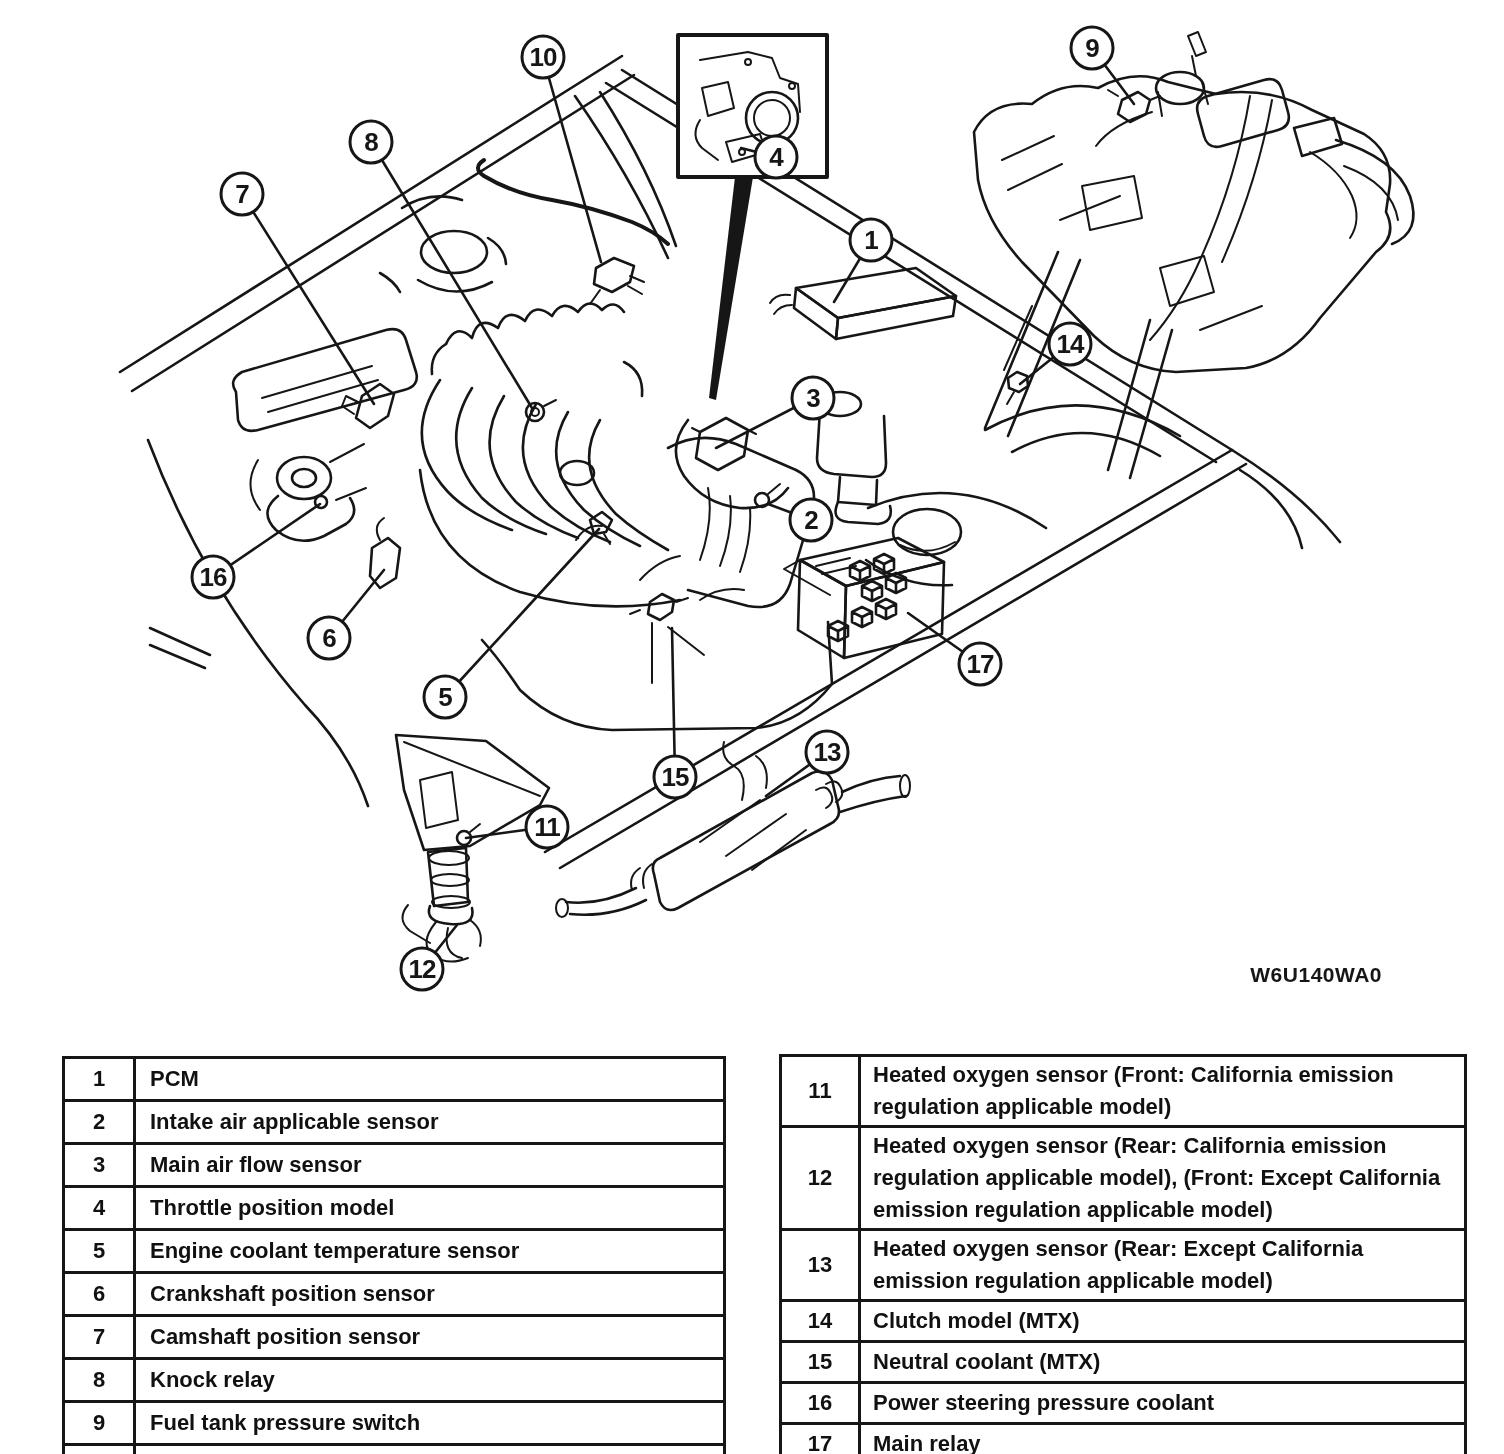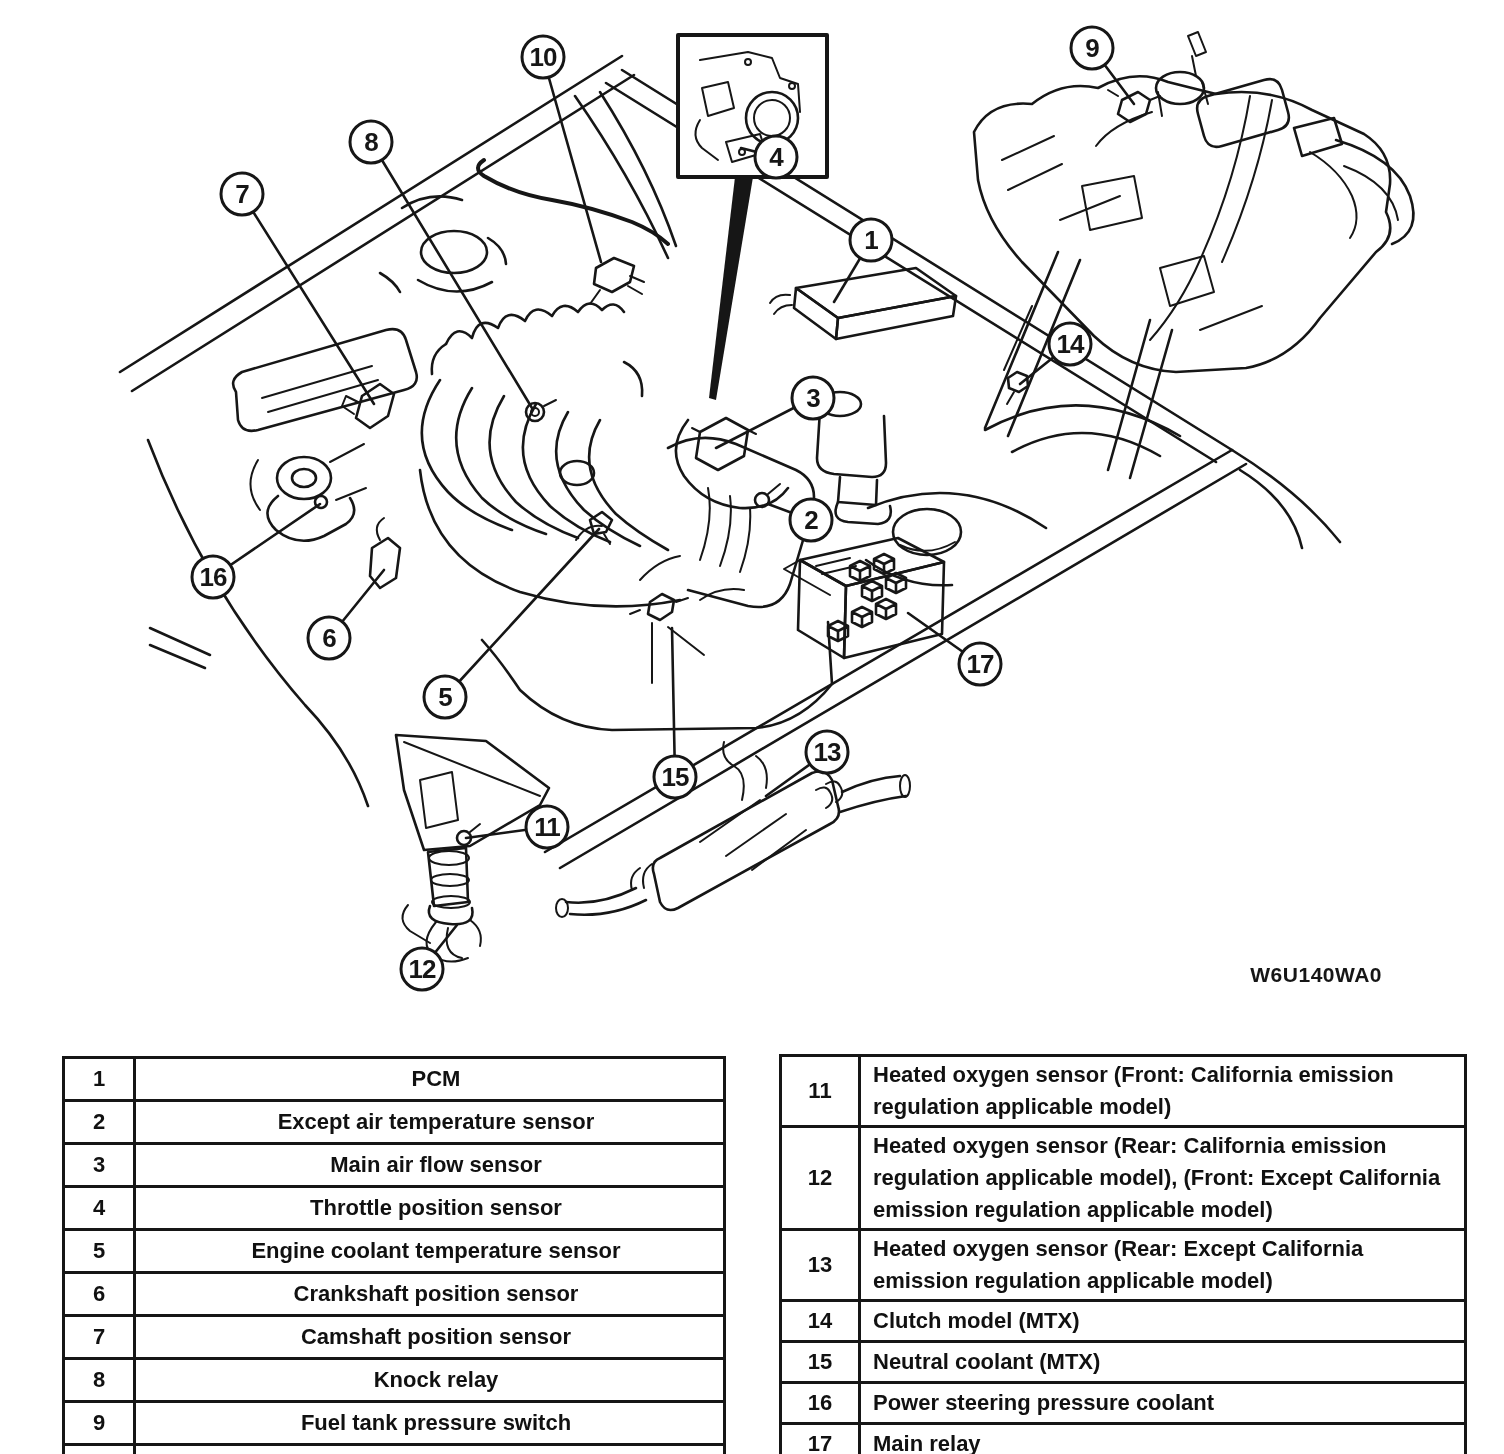--- a/index.html
+++ b/index.html
@@ -35,21 +35,21 @@
     color:#111;
     font-weight:bold;
     font-size:22px;
   }
   table.legend, table.legend td{border:3px solid #161616;}
   table.legend td.num{text-align:center;vertical-align:middle;}
   table.legend td.label{vertical-align:middle;}
   #legend-left{left:62px;top:1056px;width:664px;}
   #legend-left td{height:38px;}
   #legend-left td.num{width:66px;}
-  #legend-left td.label{padding-left:14px;text-align:center;}
+  #legend-left td.label{padding-left:14px;}
   #legend-right{left:779px;top:1054px;width:688px;}
   #legend-right td{height:34px;line-height:32px;padding-top:2px;padding-bottom:2px;}
   #legend-right td.num{width:74px;}
   #legend-right td.label{padding-left:12px;padding-right:3px;}
 </style>
 </head>
 <body>
 
 <div class="page">
 
@@ -375,29 +375,29 @@
   </svg>
 
   <table class="legend" id="legend-left">
     <tbody id="legend-left-body">
         <tr>
           <td class="num">1</td>
           <td class="label">PCM</td>
         </tr>
         <tr>
           <td class="num">2</td>
-          <td class="label">Except air temperature sensor</td>
+          <td class="label">Intake air applicable sensor</td>
         </tr>
         <tr>
           <td class="num">3</td>
           <td class="label">Main air flow sensor</td>
         </tr>
         <tr>
           <td class="num">4</td>
-          <td class="label">Throttle position sensor</td>
+          <td class="label">Throttle position model</td>
         </tr>
         <tr>
           <td class="num">5</td>
           <td class="label">Engine coolant temperature sensor</td>
         </tr>
         <tr>
           <td class="num">6</td>
           <td class="label">Crankshaft position sensor</td>
         </tr>
         <tr>

